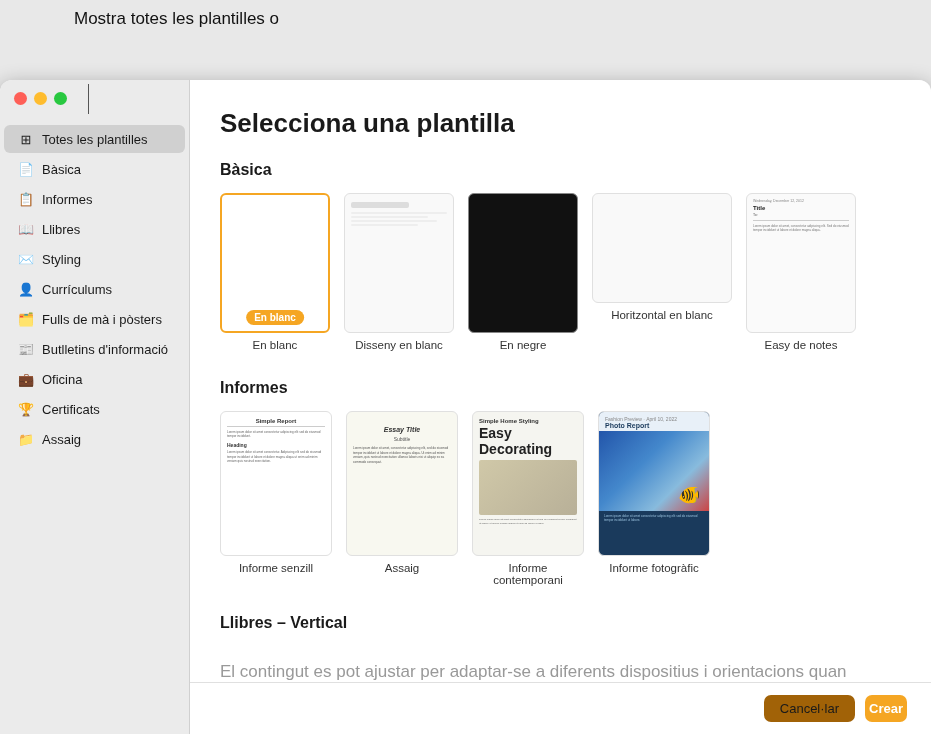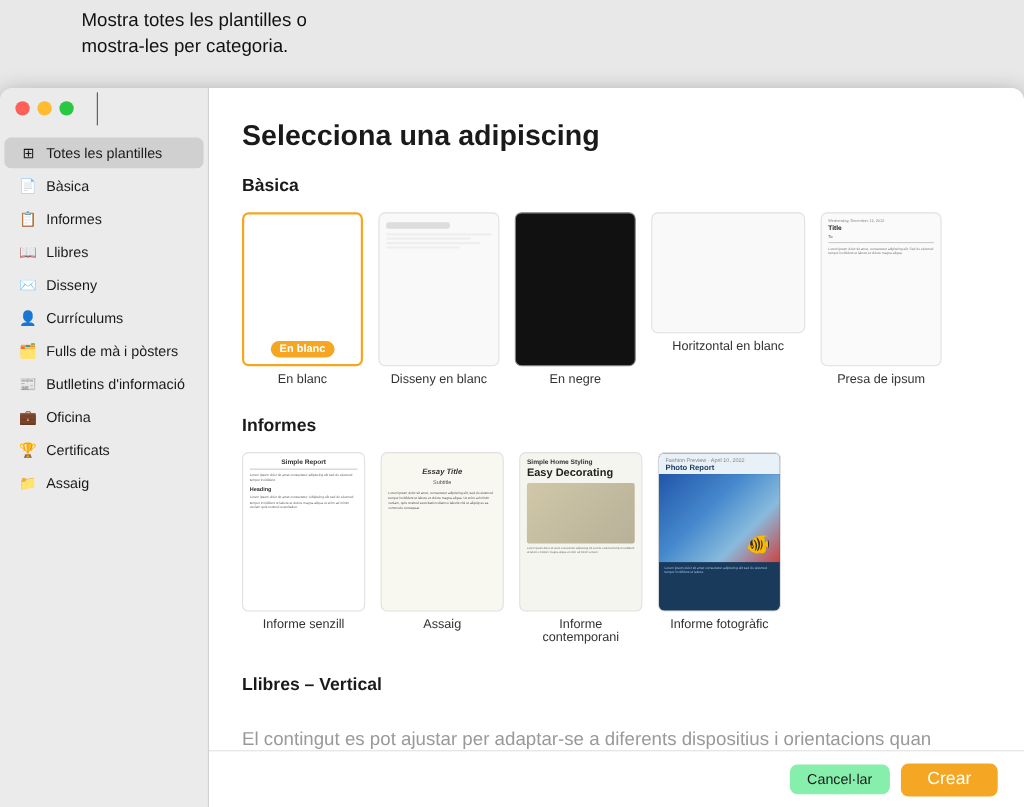--- a/index.html
+++ b/index.html
@@ -238,21 +238,21 @@
     .min-heading { font-size: 6px; font-weight: 700; text-align: center; color: #444; text-transform: uppercase; letter-spacing: 0.5px; margin-top: 6px; margin-bottom: 3px; }
     .min-img { width: 90%; height: 60px; background: #bbbbb0; border-radius: 2px; margin-bottom: 3px; }
     .min-text { font-size: 3px; color: #666; text-align: center; }
 
     
     .thumb-contemporary {
       background: #f5f5f0;
       padding: 6px;
     }
     .cont-heading { font-size: 6px; font-weight: 700; color: #333; margin-bottom: 1px; }
-    .cont-title { font-size: 10px; font-weight: 800; color: #222; margin-bottom: 3px; }
+    .cont-title { font-size: 14px; font-weight: 800; color: #222; margin-bottom: 3px; }
     .cont-img { width: 100%; height: 55px; background: #c8c8b8; border-radius: 2px; margin-bottom: 3px; }
     .cont-text { font-size: 2.5px; color: #666; line-height: 1.4; }
 
     
     .thumb-photo {
       background: #1a3a5c;
       padding: 0;
       overflow: hidden;
     }
     .photo-header { background: #e8f0f8; padding: 4px 6px 2px; }
@@ -282,38 +282,38 @@
       background: #fff;
       border-top: 1px solid #e0e0e0;
       display: flex;
       align-items: center;
       justify-content: flex-end;
       padding: 0 24px;
       gap: 10px;
     }
 
     .btn-cancel {
-      background: #86efac;
+      background: #a16207;
       color: #1a1a1a;
       border: none;
       border-radius: 7px;
       padding: 6px 16px;
       font-size: 13px;
       cursor: pointer;
       font-family: inherit;
     }
 
     .btn-create {
       background: #f5a623;
       color: #fff;
       border: none;
       border-radius: 7px;
-      padding: 6px 24px;
-      font-size: 16px;
-      font-weight: 400;
+      padding: 6px 4px;
+      font-size: 13px;
+      font-weight: 700;
       cursor: pointer;
       font-family: inherit;
     }
 
     
     .design-lines {
       padding: 8px 6px;
     }
     .dl-top { width: 60%; height: 6px; background: #ddd; border-radius: 2px; margin-bottom: 4px; }
     .dl-line { height: 2px; background: #eee; border-radius: 1px; margin-bottom: 2px; }
@@ -328,21 +328,20 @@
       font-size: 17px;
       color: #999;
       padding: 16px 0 4px 0;
     }
   </style>
 </head>
 <body>
 
 <div class="tooltip-bubble">
   <span>Mostra totes les plantilles o</span><br>
-  <span>mostra-les per categoria.</span>
 </div>
 <div class="tooltip-line"></div>
 
 <div class="window">
 
   <div class="traffic-lights">
     <div class="traffic-light tl-close"></div>
     <div class="traffic-light tl-minimize"></div>
     <div class="traffic-light tl-maximize"></div>
   </div>
@@ -364,21 +363,21 @@
       <span>Informes</span>
     </div>
 
     <div class="sidebar-item">
       <span class="sidebar-icon">📖</span>
       <span>Llibres</span>
     </div>
 
     <div class="sidebar-item">
       <span class="sidebar-icon">✉️</span>
-      <span>Disseny</span>
+      <span>Styling</span>
     </div>
 
     <div class="sidebar-item">
       <span class="sidebar-icon">👤</span>
       <span>Currículums</span>
     </div>
 
     <div class="sidebar-item">
       <span class="sidebar-icon">🗂️</span>
       <span>Fulls de mà i pòsters</span>
@@ -401,21 +400,21 @@
 
     <div class="sidebar-item">
       <span class="sidebar-icon">📁</span>
       <span>Assaig</span>
     </div>
 
   </div>
 
   <div class="main">
 
-    <h1 class="main-title">Selecciona una adipiscing</h1>
+    <h1 class="main-title">Selecciona una plantilla</h1>
 
     <div class="section-title">Bàsica</div>
 
     <div class="templates-row basic-row">
 
       <div class="template-item">
         <div class="template-thumb selected thumb-blank basic-thumb" style="width:110px;height:140px;">
           <div class="badge-en-blanc">En blanc</div>
         </div>
         <span class="template-label">En blanc</span>
@@ -449,21 +448,21 @@
       <div class="template-item">
         <div class="template-thumb thumb-notes" style="width:110px;height:140px;">
           <div class="notes-content">
             <div class="notes-date">Wednesday, December 12, 2012</div>
             <div class="notes-heading">Title</div>
             <div class="notes-to">To:</div>
             <div class="notes-line"></div>
             <div class="notes-text">Lorem ipsum dolor sit amet, consectetur adipiscing elit. Sed do eiusmod tempor incididunt ut labore et dolore magna aliqua.</div>
           </div>
         </div>
-        <span class="template-label">Presa de ipsum</span>
+        <span class="template-label">Easy de notes</span>
       </div>
 
     </div>
 
     <div class="section-title">Informes</div>
 
     <div class="templates-row">
 
       <div class="template-item">
         <div class="template-thumb thumb-simple-report report-thumb">

